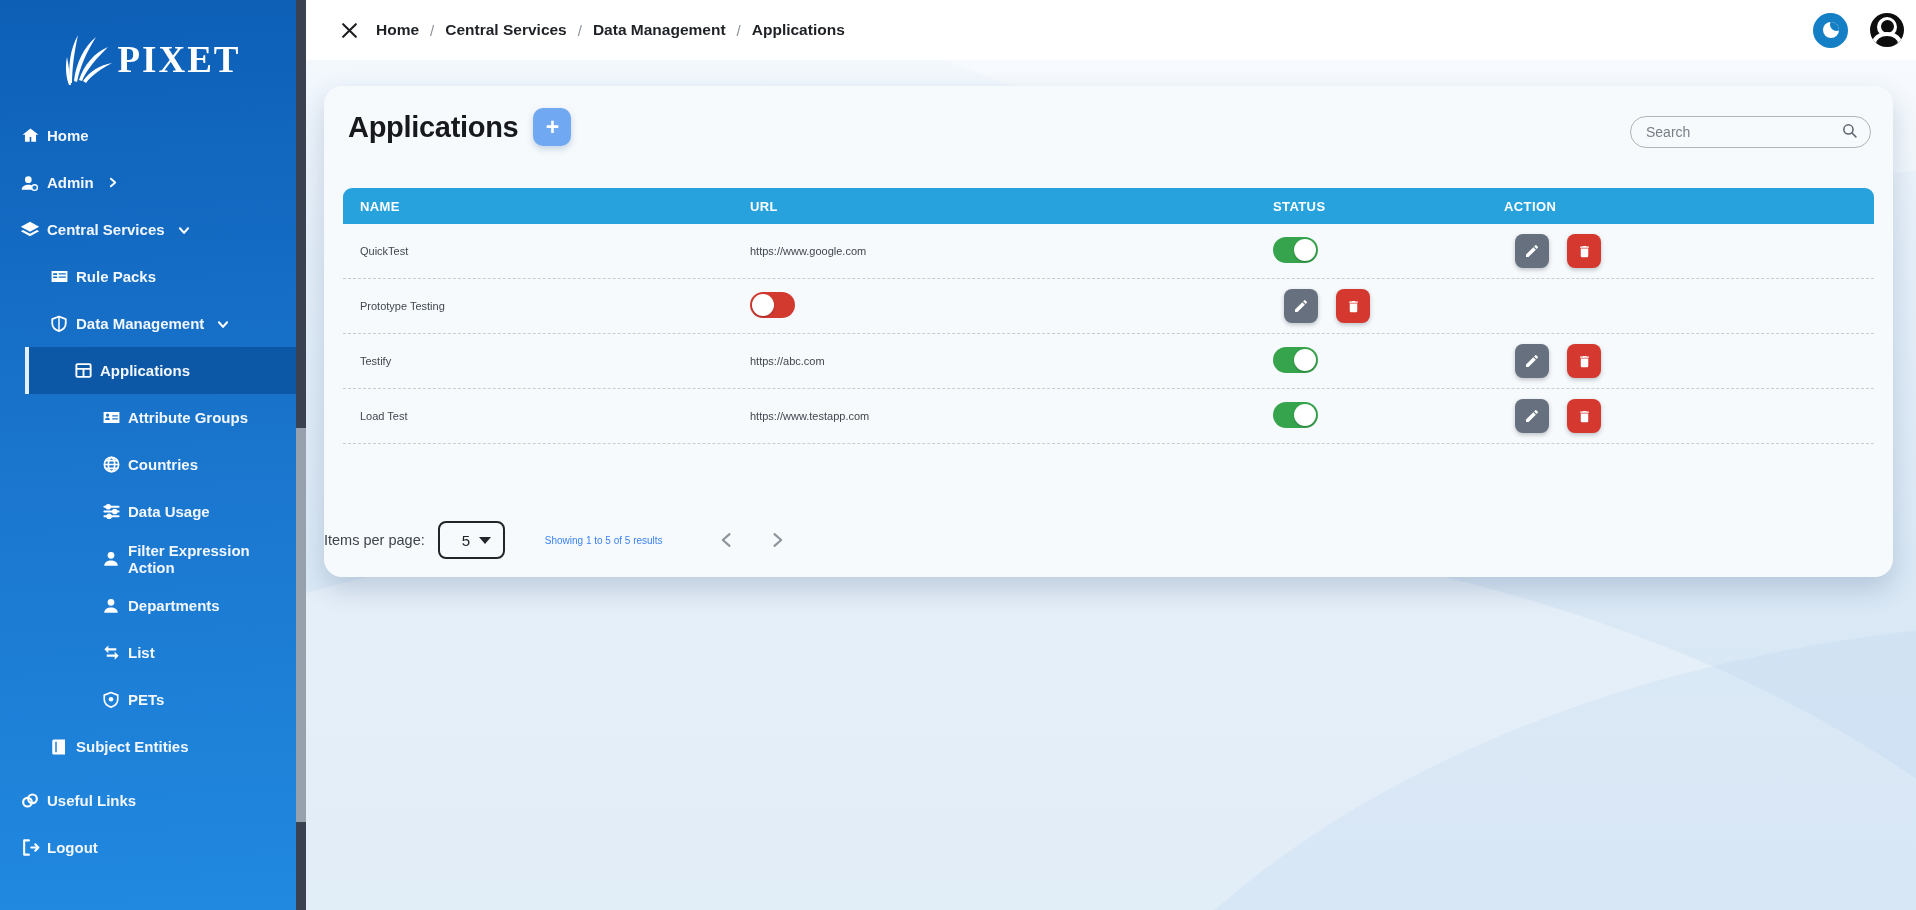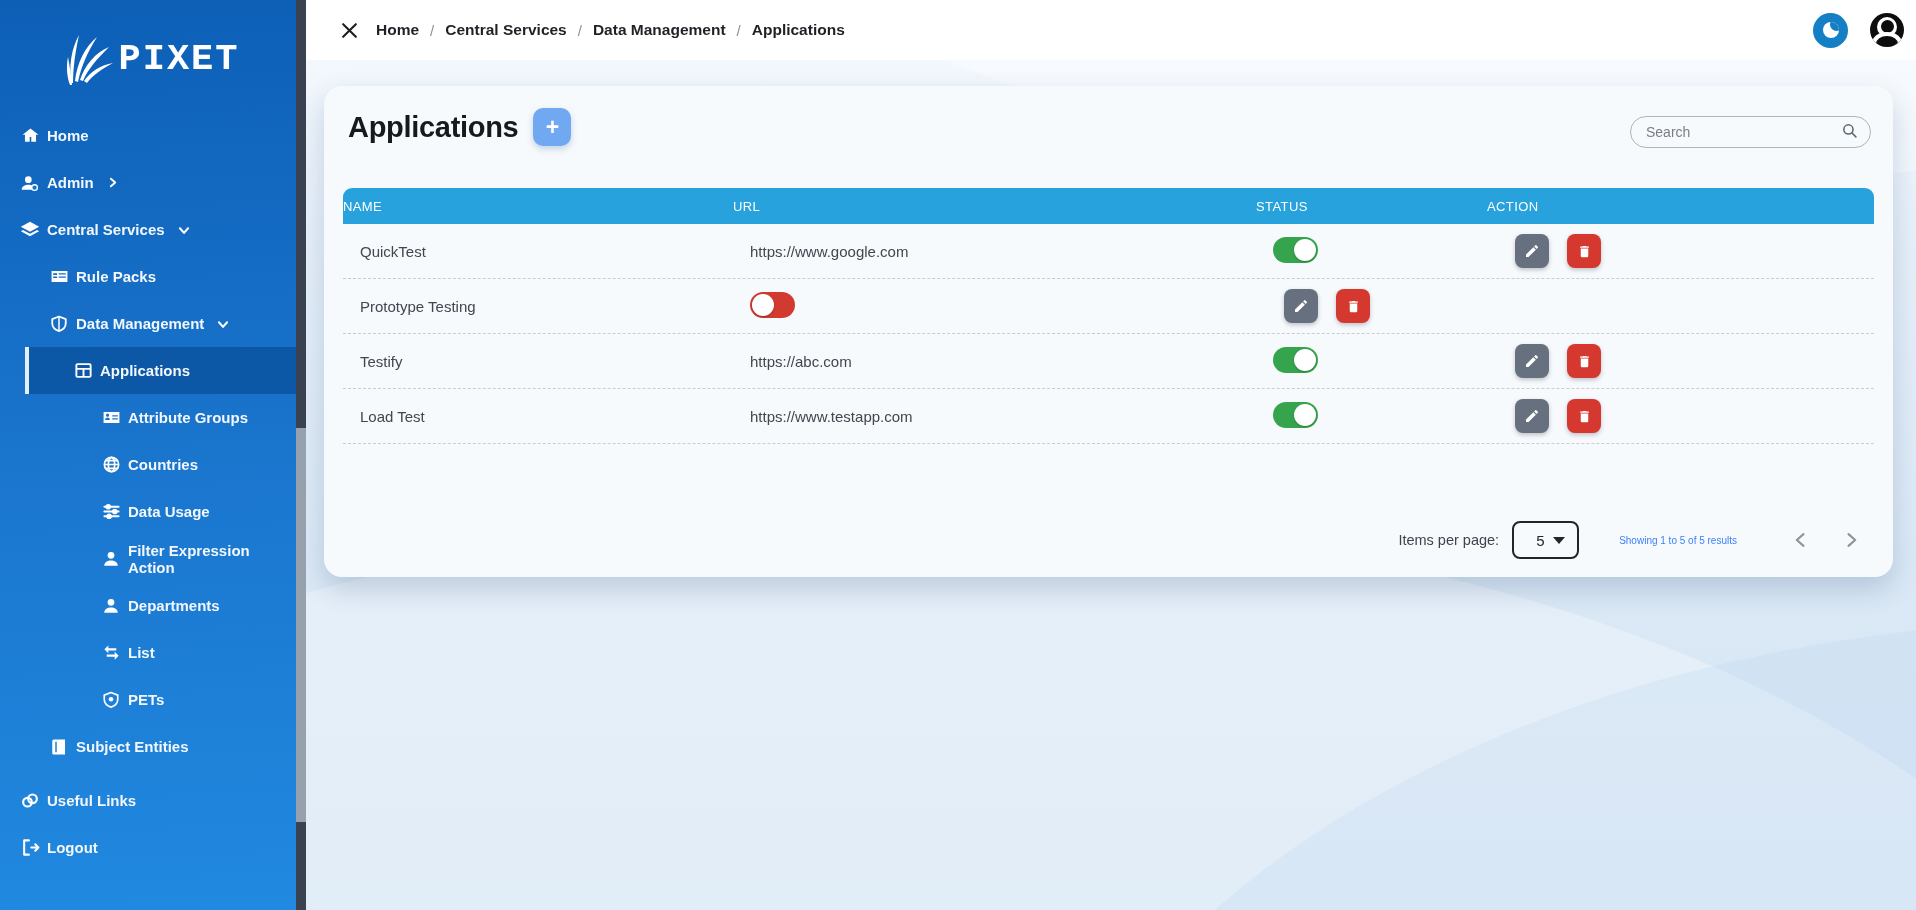--- a/index.html
+++ b/index.html
@@ -3,21 +3,21 @@
 <meta charset="utf-8">
 <style>
   * { box-sizing: border-box; margin: 0; padding: 0; }
   html,body { width:1916px; height:910px; overflow:hidden; }
   body { font-family:"Liberation Sans", sans-serif; background:#dfecf7; position:relative; }
 
   
   .sidebar { position:absolute; left:0; top:0; width:296px; height:910px;
     background:linear-gradient(178deg,#0d5fb6 0%, #1a75cd 50%, #2189e0 100%); color:#fff; z-index:5; }
   .logo-wrap { height:112px; display:flex; align-items:center; justify-content:center; padding-top:6px; }
-  .logo-text { font-family:Liberation Mono, monospace; font-weight:700; font-size:37px; letter-spacing:2px; color:#fff; }
+  .logo-text { font-family:Liberation Serif, serif; font-weight:700; font-size:37px; letter-spacing:2px; color:#fff; }
   .nav { display:flex; flex-direction:column; }
   .nav-item { height:47px; display:flex; align-items:center; font-size:15px; font-weight:700; color:#f2f7fd; cursor:pointer; }
   .nav-item .ic { width:20px; height:20px; flex:0 0 20px; display:flex; align-items:center; justify-content:center; margin-right:7px; }
   .nav-item.l1 { padding-left:20px; }
   .nav-item.l2 { padding-left:49px; }
   .nav-item.l3 { padding-left:101px; }
   .nav-item.active { background:#0d57a7; border-left:4px solid #e4f0fc; margin-left:25px; padding-left:44px; }
   .chev { margin-left:12px; display:flex; align-items:center; }
   .spacer7 { height:7px; }
 
@@ -61,40 +61,40 @@
   .search-box { position:absolute; right:22px; top:30px; width:241px; height:32px; border:1px solid #adb5bd;
     border-radius:16px; display:flex; align-items:center; padding:0 12px 0 15px; background:transparent; }
   .search-box input { border:none; outline:none; background:transparent; flex:1; font-size:14px; color:#000000;
     font-family:"Liberation Sans", sans-serif; }
   .search-box input::placeholder { color:#787f87; }
 
   
   .tbl { position:absolute; left:19px; right:19px; top:102px; }
   .thead { display:grid; grid-template-columns:390px 523px 231px 1fr; height:36px; background:#27a2dd;
     border-radius:9px 9px 0 0; align-items:center; }
-  .th { color:#fff; font-size:13px; font-weight:400; letter-spacing:0.4px; }
+  .th { padding-left:17px; color:#fff; font-size:13px; font-weight:700; letter-spacing:0.4px; }
   .trow { display:grid; grid-template-columns:390px 523px 231px 1fr; height:55px; align-items:center;
     border-bottom:1px dashed #c8cdd5; }
-  .td { padding-left:17px; font-size:15px; color:#40474f; }
+  .td { padding-left:17px; font-size:11px; color:#40474f; }
   .toggle { width:45px; height:26px; border-radius:13px; position:relative; cursor:pointer; display:inline-block; }
   .toggle::after { content:""; position:absolute; width:22px; height:22px; border-radius:50%; background:#fff;
     top:2px; box-shadow:0 1px 2px rgba(0,0,0,0.25); }
   .toggle[data-state="on"] { background:#36a44c; }
   .toggle[data-state="on"]::after { left:21px; }
   .toggle[data-state="off"] { background:#d23a30; }
   .toggle[data-state="off"]::after { left:2px; }
   .actions { display:flex; gap:18px; padding-left:28px; }
   .act-btn { width:34px; height:34px; border:none; border-radius:8px; display:flex; align-items:center;
     justify-content:center; cursor:pointer; box-shadow:0 2px 4px rgba(20,30,50,0.25); }
   .act-edit { background:#66707e; }
   .act-del { background:#d5382e; }
 
   
-  .tfoot { position:absolute; left:0; right:30px; top:432px; height:44px; display:flex; align-items:center;
-    justify-content:flex-end; }
+  .tfoot { position:absolute; left:0; right:20px; top:432px; height:44px; display:flex; align-items:center;
+    }
   .ipp-label { font-size:14.5px; color:#3d444d; }
   .ipp-select { margin-left:13px; width:67px; height:38px; border:2px solid #212529; border-radius:8px;
     display:flex; align-items:center; padding:0 12px 0 22px; cursor:pointer; background:transparent; }
   .ipp-value { font-size:15px; color:#212529; }
   .ipp-caret { margin-left:auto; width:0; height:0; border-left:6px solid transparent; border-right:6px solid transparent;
     border-top:7px solid #212529; }
   .summary { margin-left:40px; font-size:10px; color:#3b82f6; }
   .pager { margin-left:52px; display:flex; align-items:center; gap:26px; }
   .pg-btn { width:24px; height:24px; display:flex; align-items:center; justify-content:center; cursor:pointer; }
 </style>

